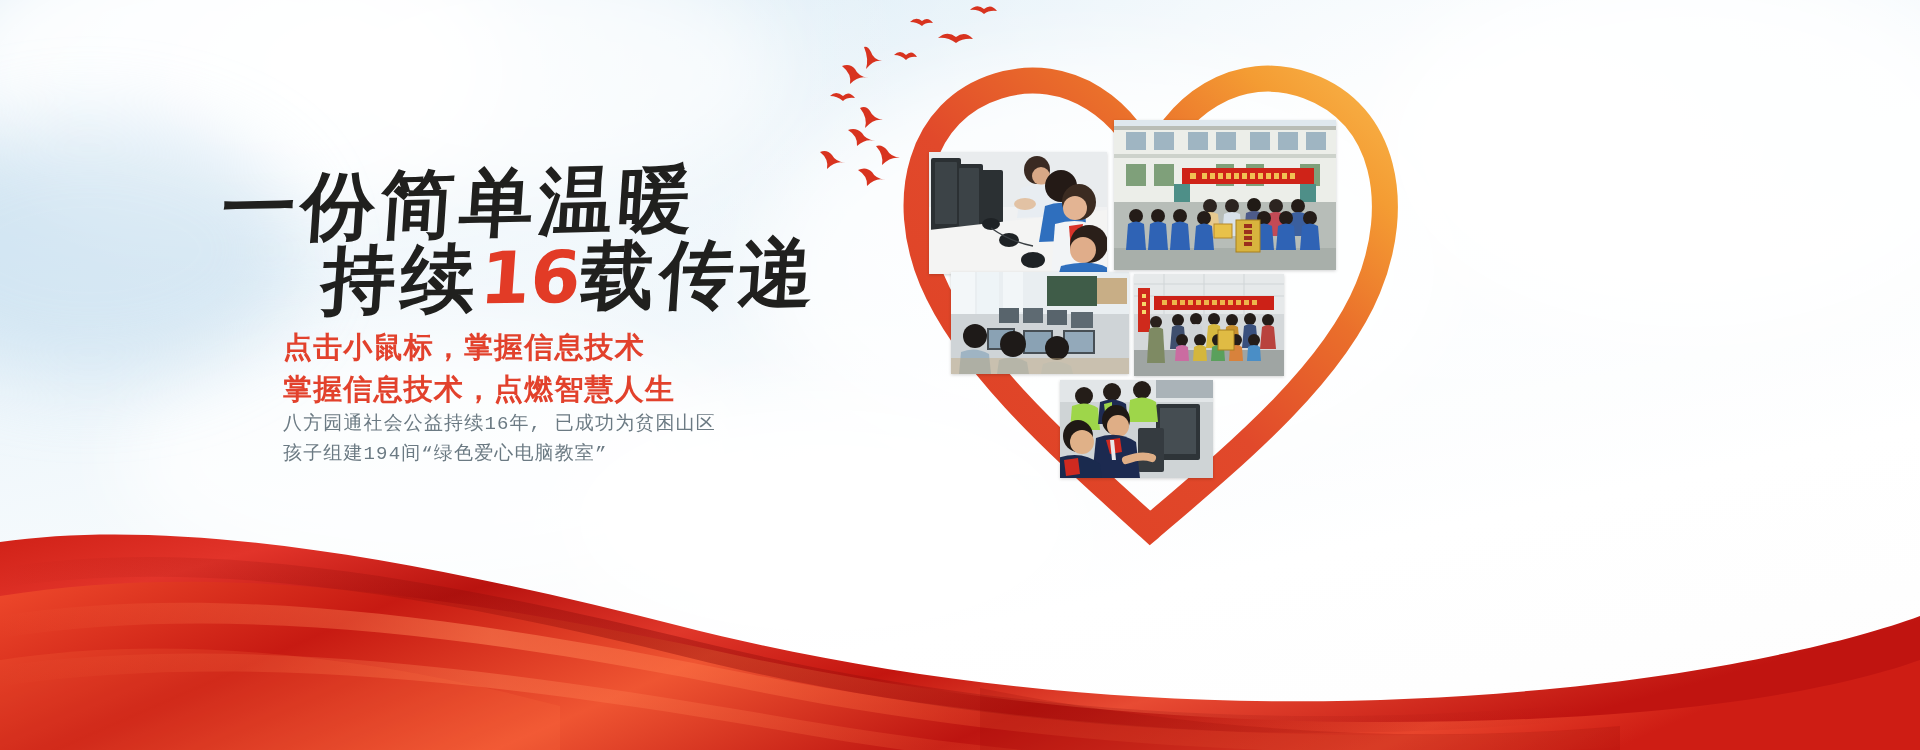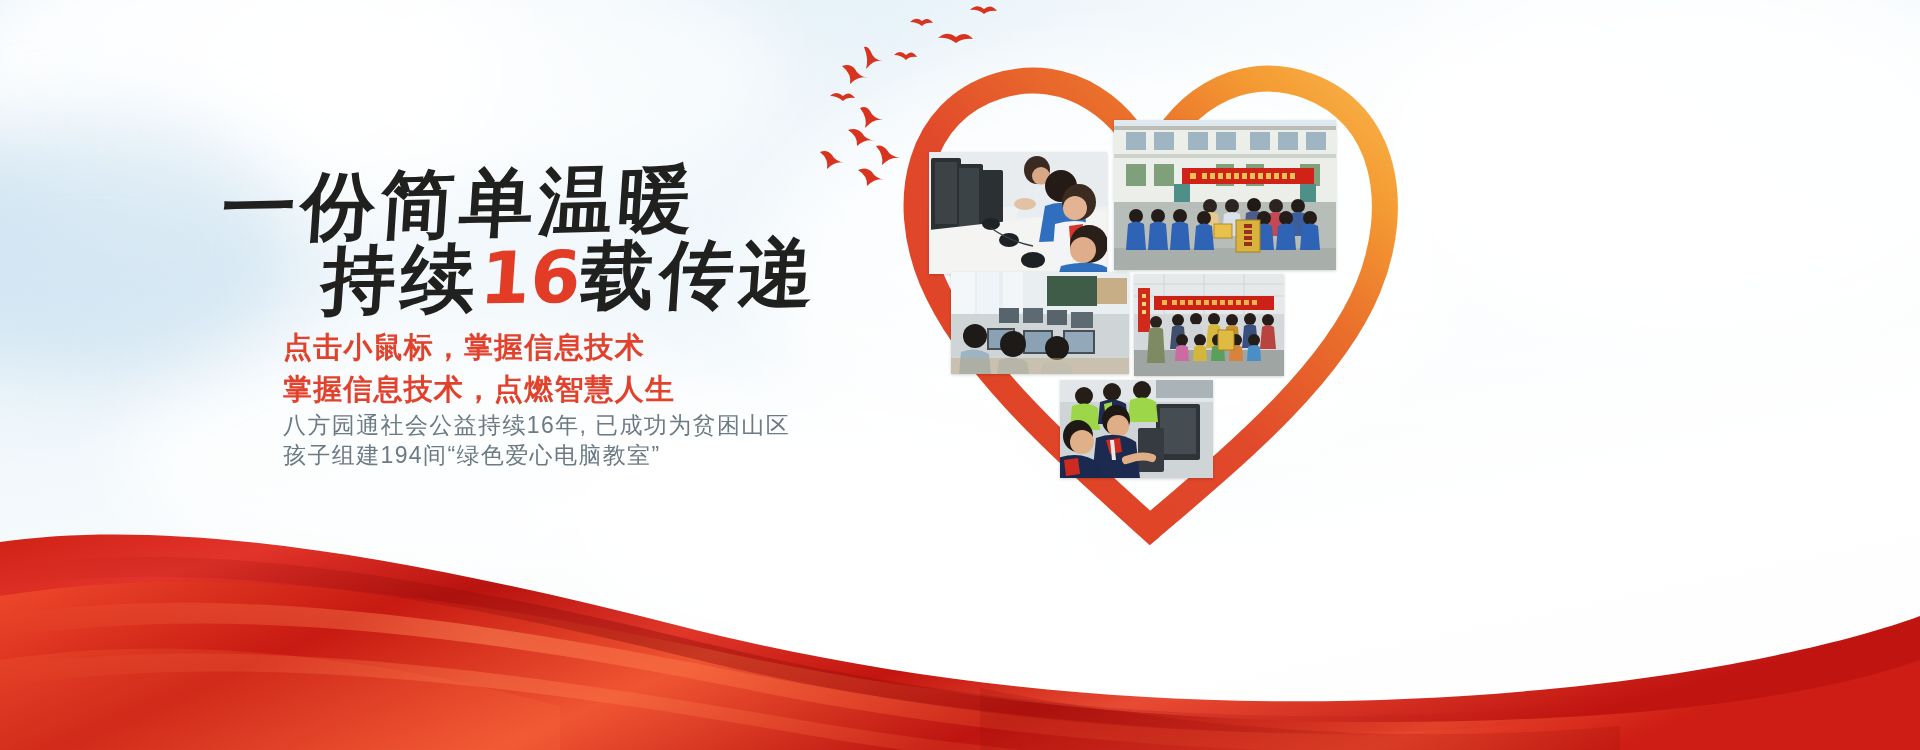--- a/index.html
+++ b/index.html
@@ -37,22 +37,22 @@
   .headline-2{left:322px;top:228px;font-size:74px;transform:skewX(-5deg) rotate(-1deg);}
   .hl-num{color:#e23b26;font-family:"DejaVu Sans","Liberation Sans",sans-serif;font-weight:700;font-size:72px;letter-spacing:0;}
   .sub{
     position:absolute;left:283px;color:#e2412c;font-size:29px;font-weight:700;
     letter-spacing:.04em;white-space:nowrap;
     font-family:"DejaVu Sans","Liberation Sans",sans-serif;
   }
   .sub-1{top:328px;}
   .sub-2{top:370px;}
   .desc{
-    position:absolute;left:283px;color:#6b7a83;font-size:23px;letter-spacing:.06em;
-    white-space:nowrap;font-family:Liberation Sans, sans-serif;
+    position:absolute;left:283px;color:#6b7a83;font-size:19px;letter-spacing:.06em;
+    white-space:nowrap;font-family:Liberation Mono, monospace;
   }
   .desc-1{top:410px;}
   .desc-2{top:440px;}
 
   
   .art{position:absolute;left:820px;top:0;width:700px;height:560px;}
   .art svg{position:absolute;left:0;top:0;}
   .birds{position:absolute;left:700px;top:85px;width:190px;height:200px;}
 
   .photo{position:absolute;overflow:hidden;background:#c9d2d8;box-shadow:0 1px 3px rgba(0,0,0,.18);}

